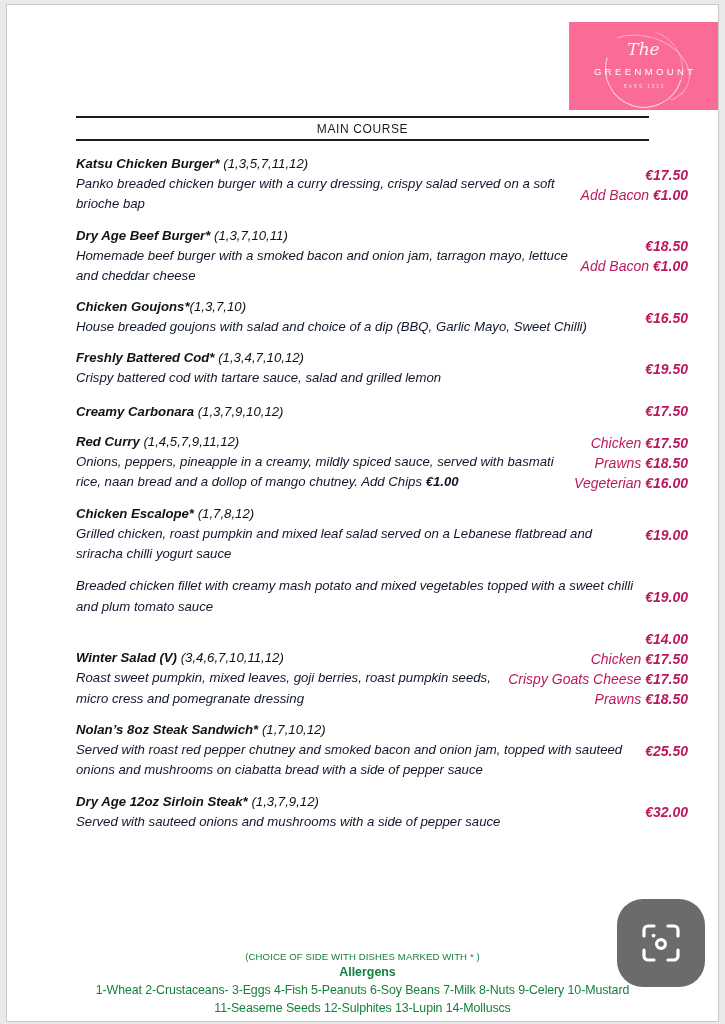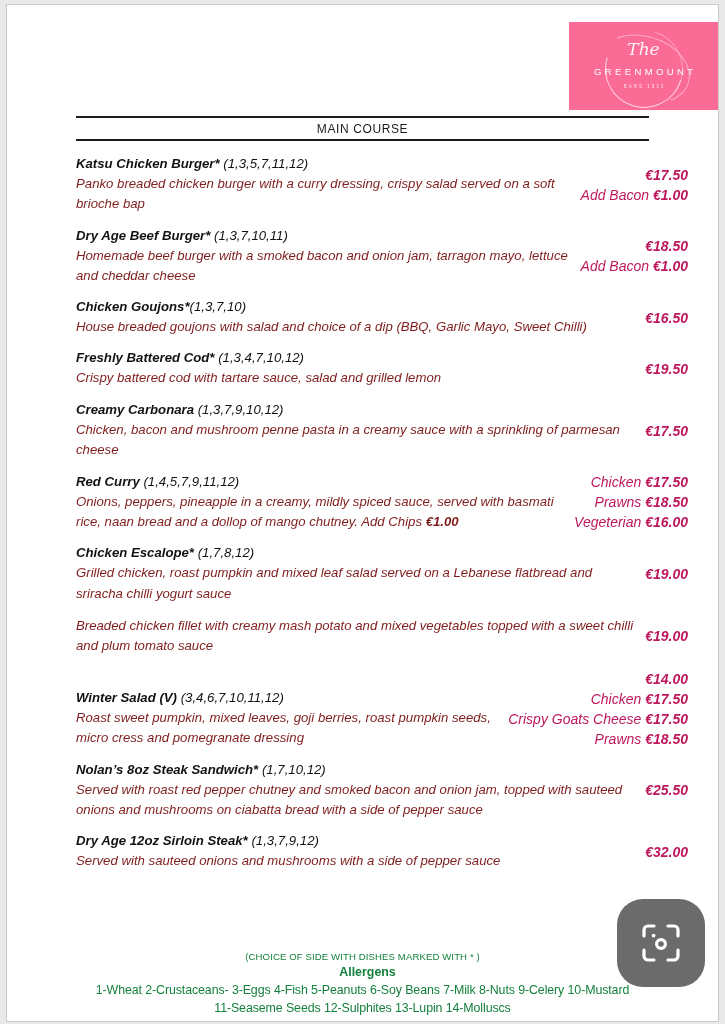--- a/index.html
+++ b/index.html
@@ -153,21 +153,21 @@
     line-height: 19px;
     color: #121212;
     font-weight: 700;
   }
   .item-title .codes {
     font-weight: 400;
   }
   .item-desc {
     font-size: 13.2px;
     line-height: 20.3px;
-    color: #7f1d1d;
+    color: #0f172a;
     font-weight: 400;
     margin-top: 1px;
   }
   .item-desc .inline-price {
     font-weight: 700;
   }
 
   .item-right {
     flex: 0 0 auto;
     text-align: right;
@@ -289,21 +289,20 @@
               <div class="item-title"><span>Freshly Battered Cod*</span> <span class="codes">(1,3,4,7,10,12)</span></div>
               <div class="item-desc"><span>Crispy battered cod with tartare sauce, salad and grilled lemon</span></div>
             </div>
             <div class="item-right align-center">
               <div class="price-line"><b>€19.50</b></div>
             </div>
           </div>
           <div class="menu-item">
             <div class="item-left">
               <div class="item-title"><span>Creamy Carbonara</span> <span class="codes">(1,3,7,9,10,12)</span></div>
-              <div class="item-desc"><span>Chicken, bacon and mushroom penne pasta in a creamy sauce with a sprinkling of parmesan cheese</span></div>
             </div>
             <div class="item-right align-center">
               <div class="price-line"><b>€17.50</b></div>
             </div>
           </div>
           <div class="menu-item">
             <div class="item-left">
               <div class="item-title"><span>Red Curry</span> <span class="codes">(1,4,5,7,9,11,12)</span></div>
               <div class="item-desc"><span>Onions, peppers, pineapple in a creamy, mildly spiced sauce, served with basmati rice, naan bread and a dollop of mango chutney. Add Chips </span><span class="inline-price">€1.00</span></div>
             </div>

